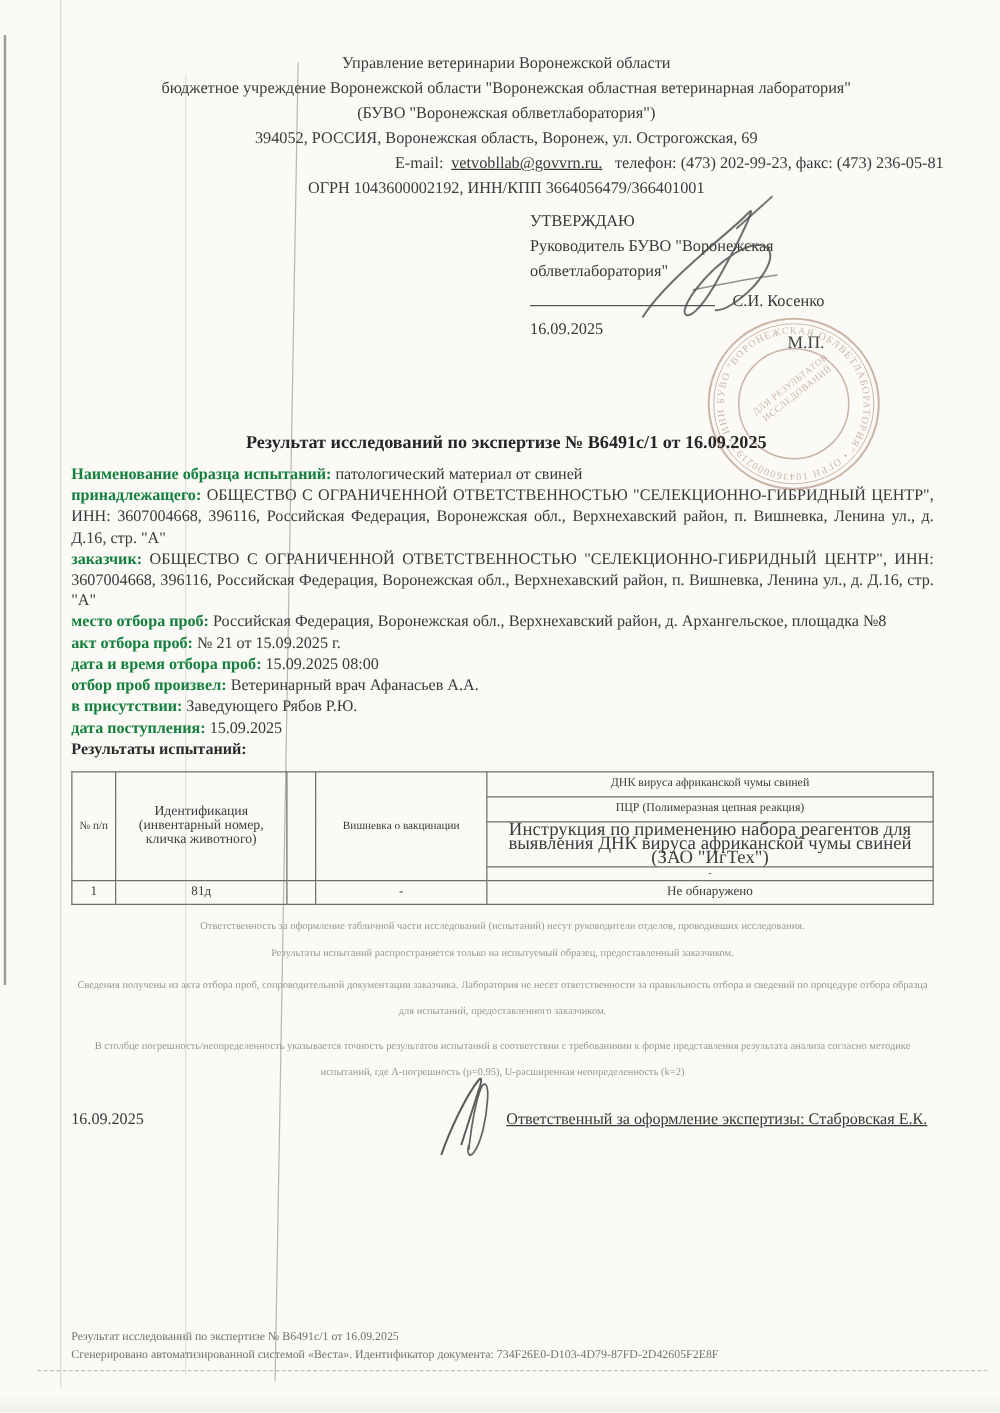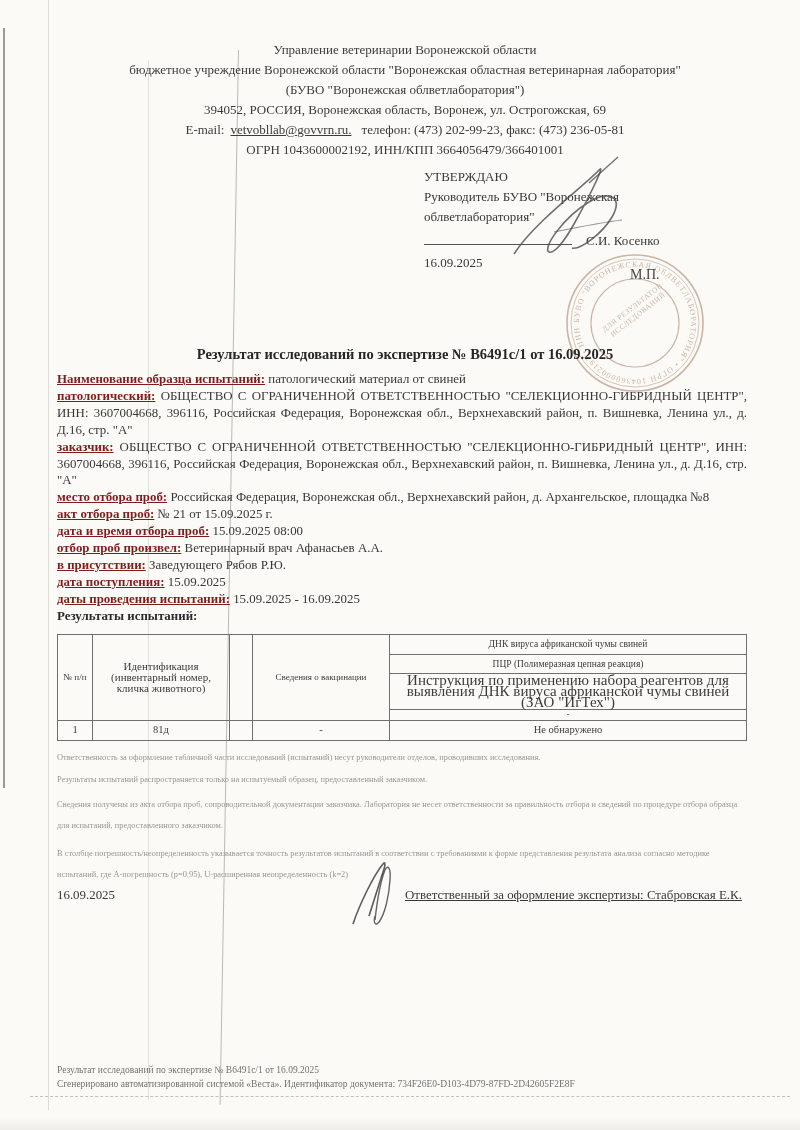--- a/index.html
+++ b/index.html
@@ -13,21 +13,21 @@
   .fold-b{position:absolute;left:148px;top:60px;width:1px;height:1040px;background:#e2e0db;}
   .fold-main{position:absolute;left:238px;top:50px;width:1px;height:1055px;background:#8f8d89;opacity:.6;
              transform:rotate(1deg);transform-origin:top left;}
   .perforation{position:absolute;left:30px;top:1096px;width:760px;border-top:1px dashed #c2c0bb;}
   .shade-bottom{position:absolute;left:0;bottom:0;width:100%;height:14px;
                 background:linear-gradient(180deg,rgba(0,0,0,0),rgba(0,0,0,.05));}
 
   
   .doc-header{position:absolute;top:40px;left:55px;width:700px;text-align:center;
               font-size:13px;line-height:20px;color:#3b3b3b;}
-  .email-row{white-space:nowrap;}
+  .email-row{white-space:nowrap;text-align:right;}
   .email-link{text-decoration:underline;color:#3b3b3b;margin:0 10px 0 6px;}
 
   
   .approval{position:absolute;top:167px;left:424px;width:340px;font-size:13px;line-height:20px;}
   .sig-row{margin-top:4px;white-space:nowrap;}
   .sig-line{display:inline-block;width:148px;border-bottom:1px solid #555;height:12px;margin-right:14px;}
   .approval-date{margin-top:2px;}
   .sig-top{position:absolute;left:70px;top:-5px;pointer-events:none;}
   .slash-top{position:absolute;left:160px;top:-12px;pointer-events:none;}
 
@@ -40,39 +40,39 @@
                 color:#a57c63;text-transform:uppercase;letter-spacing:.5px;}
 
   
   .title{position:absolute;top:346px;left:55px;width:700px;text-align:center;
          font-weight:bold;font-size:14.5px;color:#262626;z-index:1;}
 
   
   .body{position:absolute;top:371px;left:57px;width:690px;z-index:1;
         font-size:12.9px;line-height:16.9px;}
   .detail{margin:0;text-align:justify;}
-  .detail b{color:#7f1d1d;text-decoration:underline;}
+  .detail b{color:#15803d;}
   .results-label{margin:0;font-weight:bold;color:#2b2b2b;}
 
   
   table.results{border-collapse:collapse;width:690px;margin-top:9px;table-layout:fixed;}
   table.results td{border:1px solid #6f6f6f;padding:1px 3px;vertical-align:middle;
                    text-align:center;color:#3c3c3c;}
   .c-num{width:28px;font-size:9px;line-height:11px;}
   .c-ident{width:130px;font-size:11px;line-height:11px;}
   .c-gap{width:16px;}
   .c-vacc{width:130px;font-size:9px;line-height:11px;}
   .r-hdr1,.r-hdr2{font-size:9.5px;height:13px;}
   .r-hdr3{font-size:15px;line-height:11px;height:26px;}
   .r-tiny{font-size:8px;height:8px;line-height:8px;}
   .r-data td{font-size:10.5px;height:15px;}
 
   
   .footnotes{margin-top:9px;color:#979693;font-size:8.4px;}
-  .footnotes p{margin:0 0 7px;line-height:15px;text-align:left;}
+  .footnotes p{margin:0 0 7px;line-height:15px;text-align:center;}
   .footnotes p.wide{line-height:21px;}
 
   
   .signoff{position:absolute;top:880px;left:57px;width:705px;font-size:12.9px;z-index:1;}
   .signoff-date{position:absolute;left:0;top:8px;}
   .sig-bottom{position:absolute;left:288px;top:-22px;}
   .signoff-resp{position:absolute;left:348px;top:8px;text-decoration:underline;}
 
   
   .footer{position:absolute;top:1063px;left:57px;width:700px;z-index:1;
@@ -131,38 +131,37 @@
         <textPath href="#ringpath">БУВО "ВОРОНЕЖСКАЯ ОБЛВЕТЛАБОРАТОРИЯ" • ОГРН 1043600002192 • ИНН 3664056479 •</textPath>
       </text>
     </svg>
     <div class="stamp-center">ДЛЯ РЕЗУЛЬТАТОВ ИССЛЕДОВАНИЙ</div>
   </div>
 
   <div class="title">Результат исследований по экспертизе № В6491с/1 от 16.09.2025</div>
 
   <div class="body">
     <p class="detail"><b>Наименование образца испытаний:</b> <span>патологический материал от свиней</span></p>
-    <p class="detail"><b>патологический:</b> <span>ОБЩЕСТВО С ОГРАНИЧЕННОЙ ОТВЕТСТВЕННОСТЬЮ "СЕЛЕКЦИОННО-ГИБРИДНЫЙ ЦЕНТР", ИНН: 3607004668, 396116, Российская Федерация, Воронежская обл., Верхнехавский район, п. Вишневка, Ленина ул., д. Д.16, стр. "А"</span></p>
+    <p class="detail"><b>принадлежащего:</b> <span>ОБЩЕСТВО С ОГРАНИЧЕННОЙ ОТВЕТСТВЕННОСТЬЮ "СЕЛЕКЦИОННО-ГИБРИДНЫЙ ЦЕНТР", ИНН: 3607004668, 396116, Российская Федерация, Воронежская обл., Верхнехавский район, п. Вишневка, Ленина ул., д. Д.16, стр. "А"</span></p>
     <p class="detail"><b>заказчик:</b> <span>ОБЩЕСТВО С ОГРАНИЧЕННОЙ ОТВЕТСТВЕННОСТЬЮ "СЕЛЕКЦИОННО-ГИБРИДНЫЙ ЦЕНТР", ИНН: 3607004668, 396116, Российская Федерация, Воронежская обл., Верхнехавский район, п. Вишневка, Ленина ул., д. Д.16, стр. "А"</span></p>
     <p class="detail"><b>место отбора проб:</b> <span>Российская Федерация, Воронежская обл., Верхнехавский район, д. Архангельское, площадка №8</span></p>
     <p class="detail"><b>акт отбора проб:</b> <span>№ 21 от 15.09.2025 г.</span></p>
     <p class="detail"><b>дата и время отбора проб:</b> <span>15.09.2025 08:00</span></p>
     <p class="detail"><b>отбор проб произвел:</b> <span>Ветеринарный врач Афанасьев А.А.</span></p>
     <p class="detail"><b>в присутствии:</b> <span>Заведующего Рябов Р.Ю.</span></p>
     <p class="detail"><b>дата поступления:</b> <span>15.09.2025</span></p>
-    <p class="detail"><b>даты проведения испытаний:</b> <span>15.09.2025 - 16.09.2025</span></p>
     <p class="results-label">Результаты испытаний:</p>
 
     <table class="results">
       <tbody>
           <tr>
         <td class="c-num" rowspan="4">№ п/п</td>
         <td class="c-ident" rowspan="4">Идентификация (инвентарный номер, кличка животного)</td>
         <td class="c-gap" rowspan="4"></td>
-        <td class="c-vacc" rowspan="4">Сведения о вакцинации</td>
+        <td class="c-vacc" rowspan="4">Вишневка о вакцинации</td>
         <td class="r-hdr1">ДНК вируса африканской чумы свиней</td>
       </tr>
       <tr>
             <td class="r-hdr2">ПЦР (Полимеразная цепная реакция)</td>
           </tr>
       <tr>
             <td class="r-hdr3">Инструкция по применению набора реагентов для выявления ДНК вируса африканской чумы свиней (ЗАО "ИгТех")</td>
           </tr>
       <tr>
             <td class="r-tiny">-</td>

